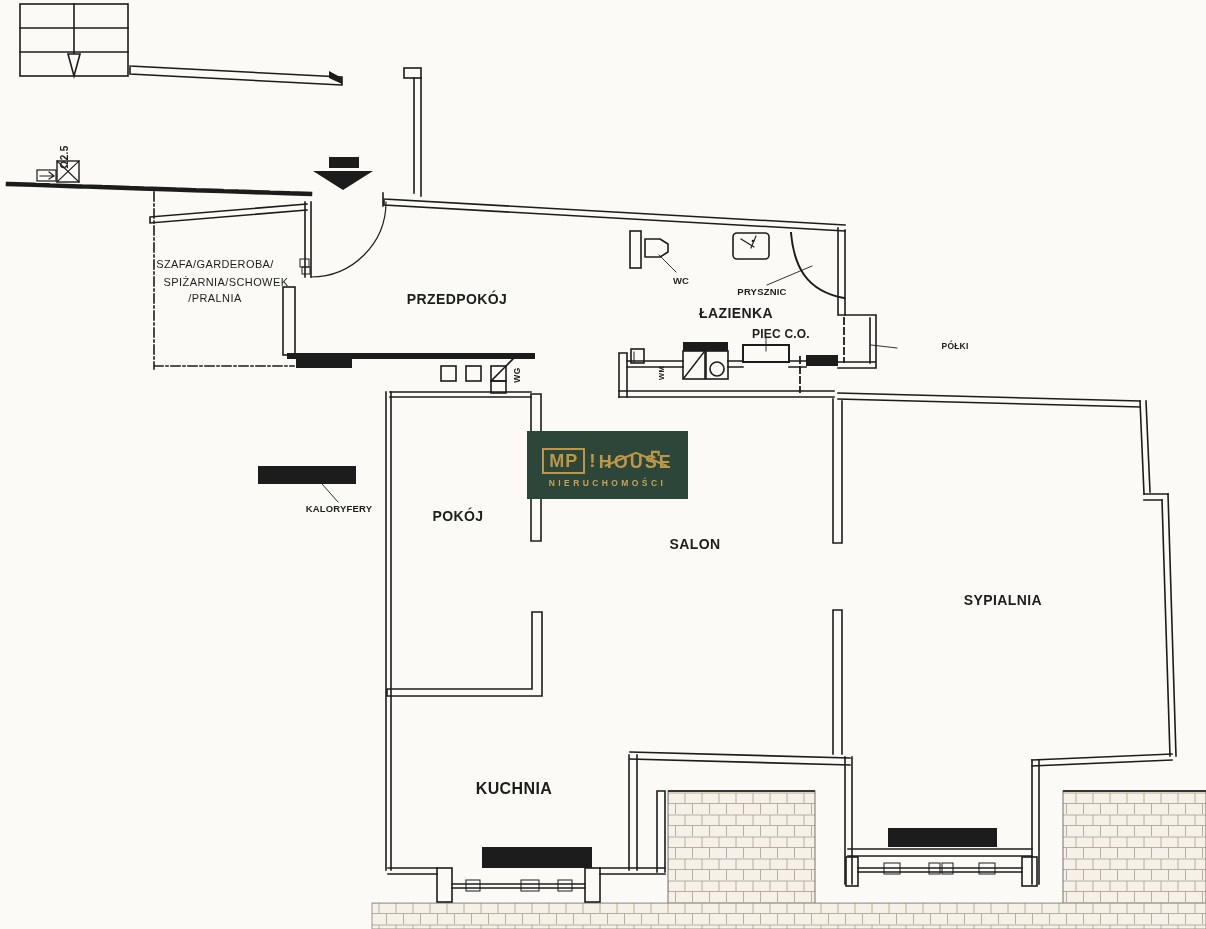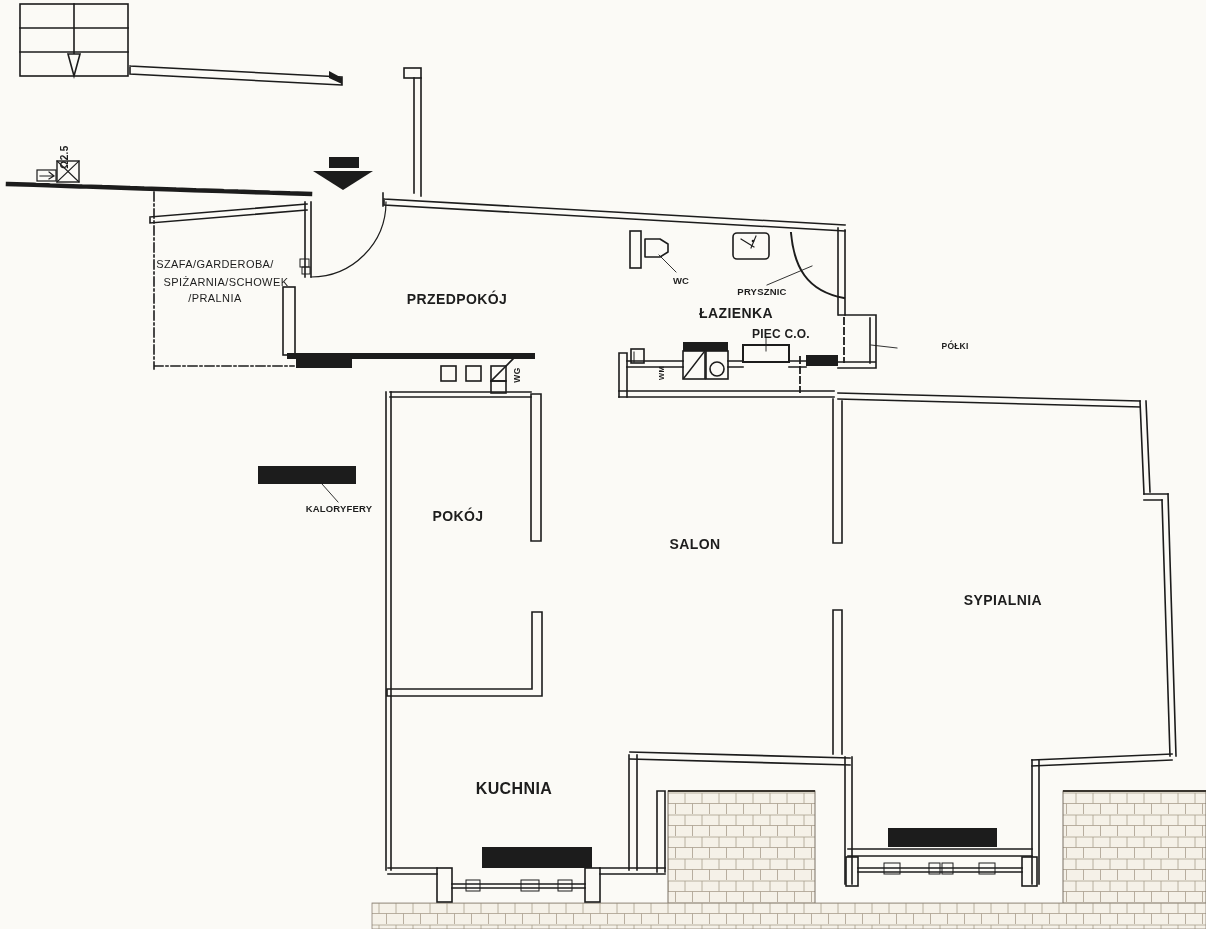--- a/index.html
+++ b/index.html
@@ -224,14 +224,27 @@
   <div class="lbl room-lbl" style="left:695px;top:544px;">SALON</div>
   <div class="lbl room-lbl" style="left:1003px;top:600px;">SYPIALNIA</div>
   <div class="lbl room-lbl" style="left:514px;top:789px;font-size:16px;">KUCHNIA</div>
 
   <div class="lbl small-lbl" style="left:339px;top:508px;">KALORYFERY</div>
 
   <div class="lbl rot" style="left:64px;top:157px;font-size:10px;font-weight:600;">Ω2.5</div>
   <div class="lbl rot" style="left:517px;top:375px;font-size:8.5px;font-weight:700;">WG</div>
   <div class="lbl rot" style="left:661px;top:373px;font-size:7.5px;font-weight:700;">WM</div>
 
+  <div class="logo">
+    <div class="logo-row">
+      <div class="mp-box">MP</div>
+      <div class="logo-excl">!</div>
+      <div class="logo-house">
+        <svg class="roof-svg" viewBox="0 0 74 18">
+          <path d="M4 17 L37 3 L70 17 M54 9 V2 H61 V6" stroke="#bd9647" stroke-width="2.2" fill="none"></path>
+        </svg>
+        <span>HOUSE</span>
+      </div>
+    </div>
+    <div class="logo-sub">NIERUCHOMOŚCI</div>
+  </div>
 
 </div>
 
 </body></html>

